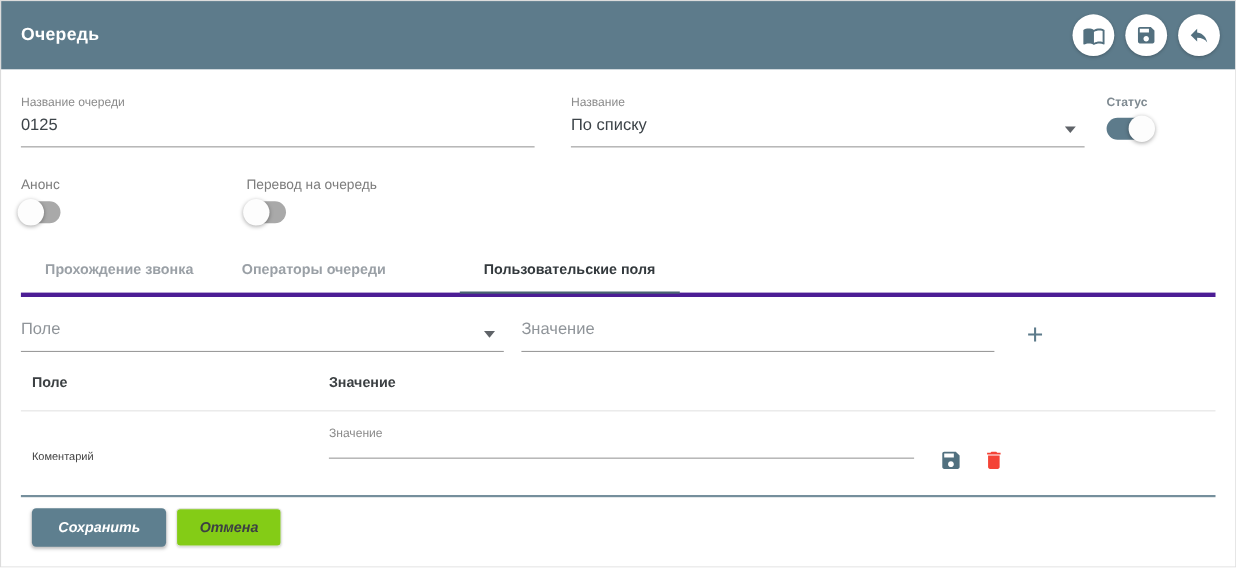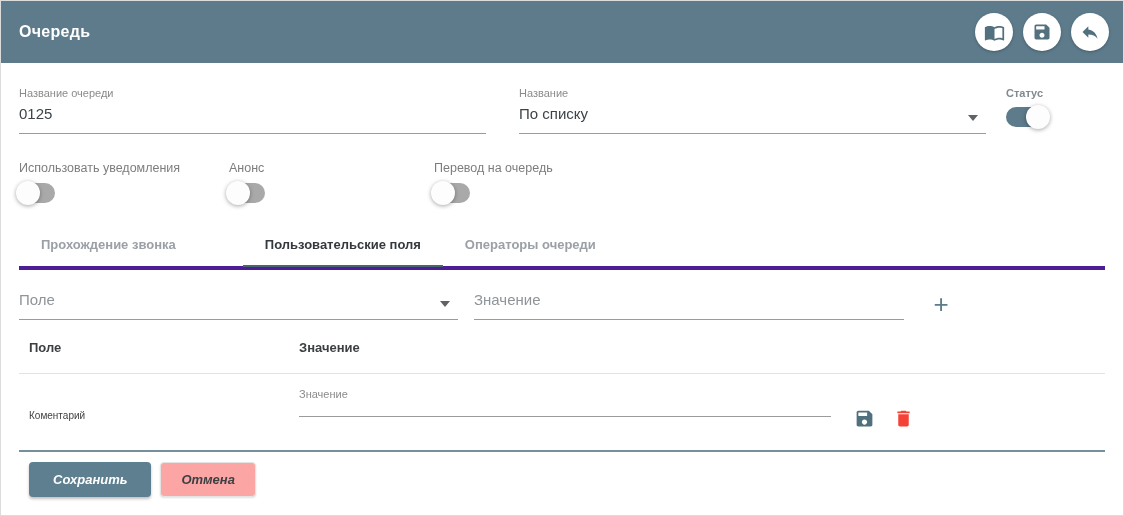--- a/index.html
+++ b/index.html
@@ -73,21 +73,21 @@
   .row-save { color:#51707f; }
   .row-del { color:#f44336; }
 
   .divider { height:2px; background:#5d7b8b; opacity:.85; margin-top:0; }
 
   .actions { display:flex; margin-top:10px; padding-left:10px; align-items:center; }
   .btn { height:35px; border-radius:4px; font-family:"Liberation Sans",sans-serif; font-size:13px;
          font-weight:700; cursor:pointer;font-style:italic; }
   .btn-primary { background:#5e7f8f; color:#fff; border:none; padding:0 24px;
                  box-shadow:0 2px 3px rgba(0,0,0,.25); }
-  .btn-secondary { background:#fca5a5; color:#3c4043; border:1px solid #e4e4e4; padding:0 20px; margin-left:9px;
+  .btn-secondary { background:#84cc16; color:#3c4043; border:1px solid #e4e4e4; padding:0 20px; margin-left:9px;
                    box-shadow:0 1px 2px rgba(0,0,0,.12); }
 </style>
 </head>
 <body>
 
 <div class="page">
 
   <header class="appbar">
     <div class="appbar-title">Очередь</div>
     <div class="appbar-actions">
@@ -130,47 +130,40 @@
       <div class="status-block">
         <div class="flabel">Статус</div>
         <span class="switch on">
           <span class="track"></span>
           <span class="thumb"></span>
         </span>
       </div>
     </div>
 
     <div class="toggle-row">
-      <div class="toggle-group tg-1">
-        <div class="toggle-label">Использовать уведомления</div>
-        <span class="switch">
-          <span class="track"></span>
-          <span class="thumb"></span>
-        </span>
-      </div>
       <div class="toggle-group tg-2">
         <div class="toggle-label">Анонс</div>
         <span class="switch">
           <span class="track"></span>
           <span class="thumb"></span>
         </span>
       </div>
       <div class="toggle-group">
         <div class="toggle-label">Перевод на очередь</div>
         <span class="switch">
           <span class="track"></span>
           <span class="thumb"></span>
         </span>
       </div>
     </div>
 
     <div class="tabs">
       <div class="tab">Прохождение звонка</div>
+      <div class="tab">Операторы очереди</div>
       <div class="tab tab-3 active">Пользовательские поля</div>
-      <div class="tab">Операторы очереди</div>
     </div>
 
     <div class="add-row">
       <div class="ufield f-field">
         <div class="fvalue placeholder">Поле</div>
         <span class="select-arrow"></span>
       </div>
       <div class="ufield f-value">
         <div class="fvalue placeholder">Значение</div>
       </div>

